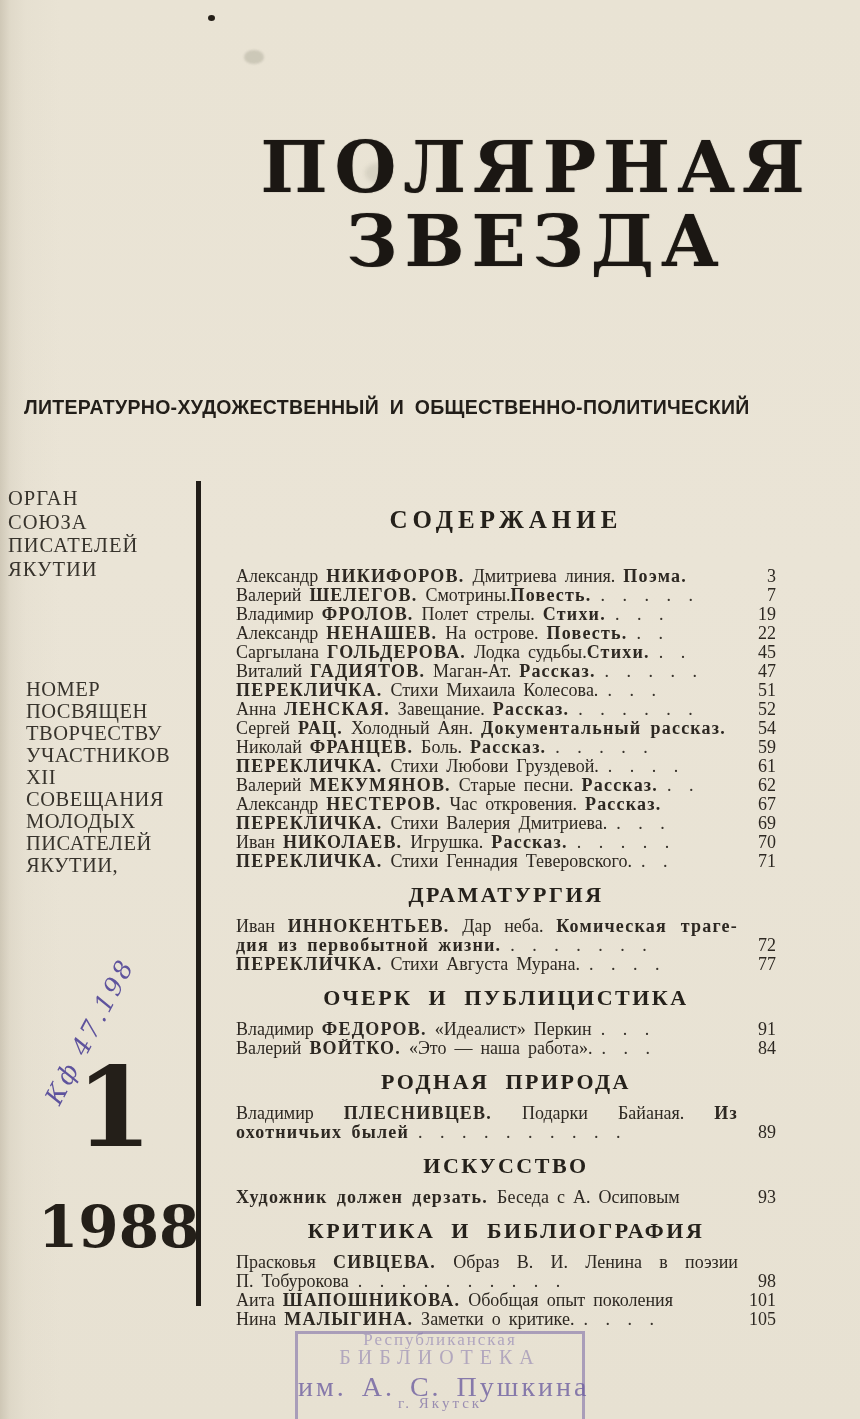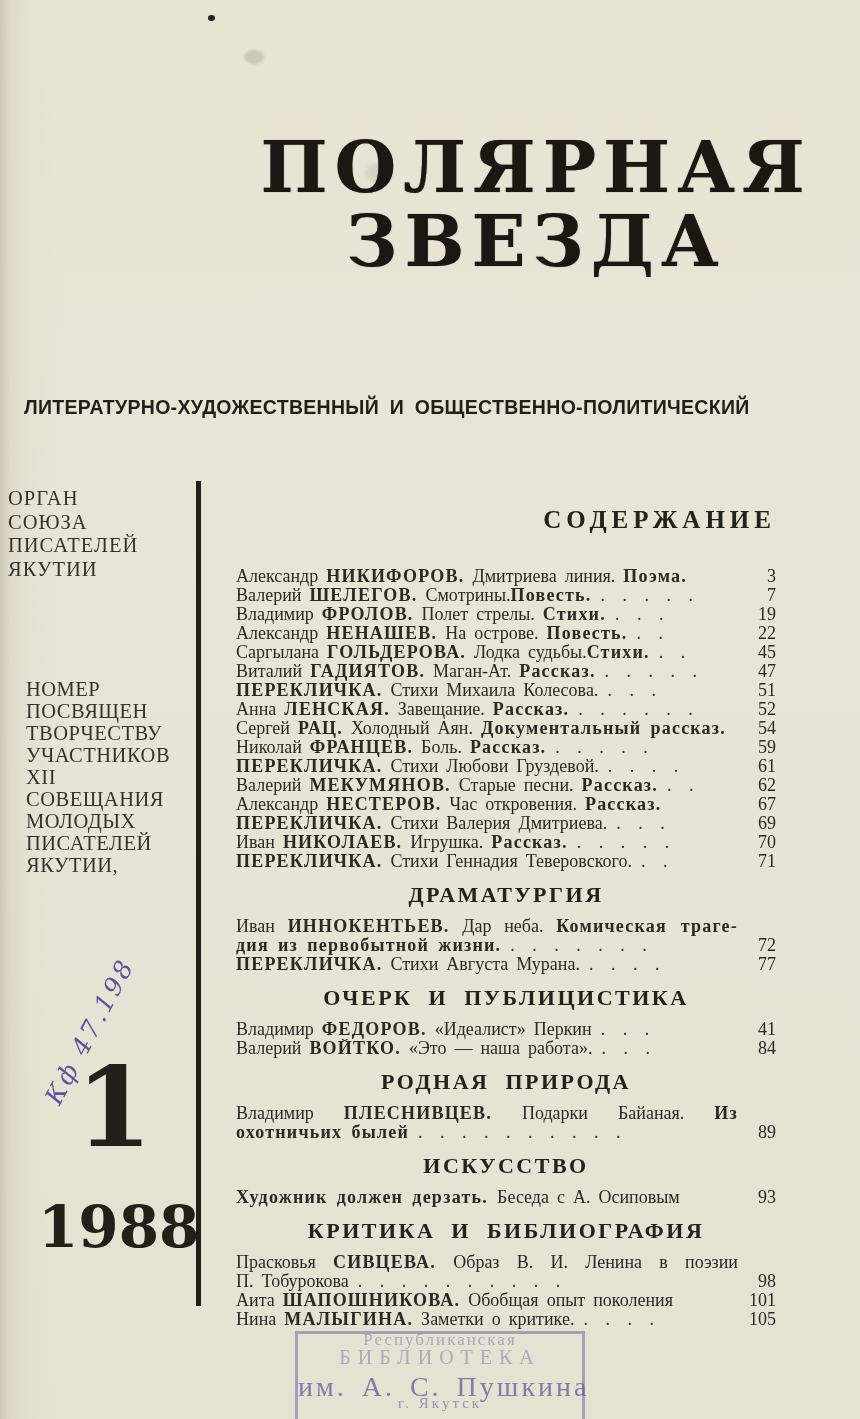--- a/index.html
+++ b/index.html
@@ -47,21 +47,21 @@
     position:absolute;left:58px;top:1052px;width:112px;text-align:center;
     font-family:"DejaVu Serif",serif;font-weight:bold;font-size:110px;line-height:112px;color:#241f19;
   }
   .year{
     position:absolute;left:38px;top:1196px;width:152px;text-align:center;
     font-family:"DejaVu Serif",serif;font-weight:bold;font-size:58px;line-height:62px;color:#241f19;letter-spacing:0;
   }
 
   .content{position:absolute;left:236px;top:506px;width:540px;font-size:18px;color:#2d2822;}
   .toc-heading{
-    text-align:right;font-weight:bold;font-size:25px;line-height:28px;
+    text-align:center;font-weight:bold;font-size:25px;line-height:28px;
     letter-spacing:5px;margin:0 0 33px 0;color:#25211b;
   }
   .sec-heading{
     text-align:center;font-weight:bold;font-size:22px;line-height:20px;
     letter-spacing:2.5px;word-spacing:8px;margin:14px 0 12px 0;color:#25211b;font-family:Liberation Serif, serif;
   }
   .row{display:flex;line-height:19px;word-spacing:3.5px;}
   .row .txt{flex:1 1 auto;white-space:nowrap;overflow:hidden;}
   .row .txt.just{white-space:normal;text-align:justify;text-align-last:justify;}
   .row .pg{flex:0 0 auto;margin-left:6px;min-width:32px;text-align:right;}
@@ -196,21 +196,21 @@
           <span class="txt"><span class="b">дия из первобытной жизни.</span><span class="dots">. . . . . . .</span></span>
           <span class="pg">72</span>
         </div>
         <div class="row">
           <span class="txt"><span class="b">ПЕРЕКЛИЧКА.</span><span> Стихи Августа Мурана.</span><span class="dots">. . . .</span></span>
           <span class="pg">77</span>
         </div>
         <div class="sec-heading">ОЧЕРК И ПУБЛИЦИСТИКА</div>
         <div class="row">
           <span class="txt"><span>Владимир </span><span class="b">ФЕДОРОВ.</span><span> «Идеалист» Перкин</span><span class="dots">. . .</span></span>
-          <span class="pg">41</span>
+          <span class="pg">91</span>
         </div>
         <div class="row">
           <span class="txt"><span>Валерий </span><span class="b">ВОЙТКО.</span><span> «Это — наша работа».</span><span class="dots">. . .</span></span>
           <span class="pg">84</span>
         </div>
         <div class="sec-heading">РОДНАЯ ПРИРОДА</div>
         <div class="row">
           <span class="txt just"><span>Владимир </span><span class="b">ПЛЕСНИВЦЕВ.</span><span> Подарки Байаная. </span><span class="b">Из</span></span>
           <span class="pg"></span>
         </div>

